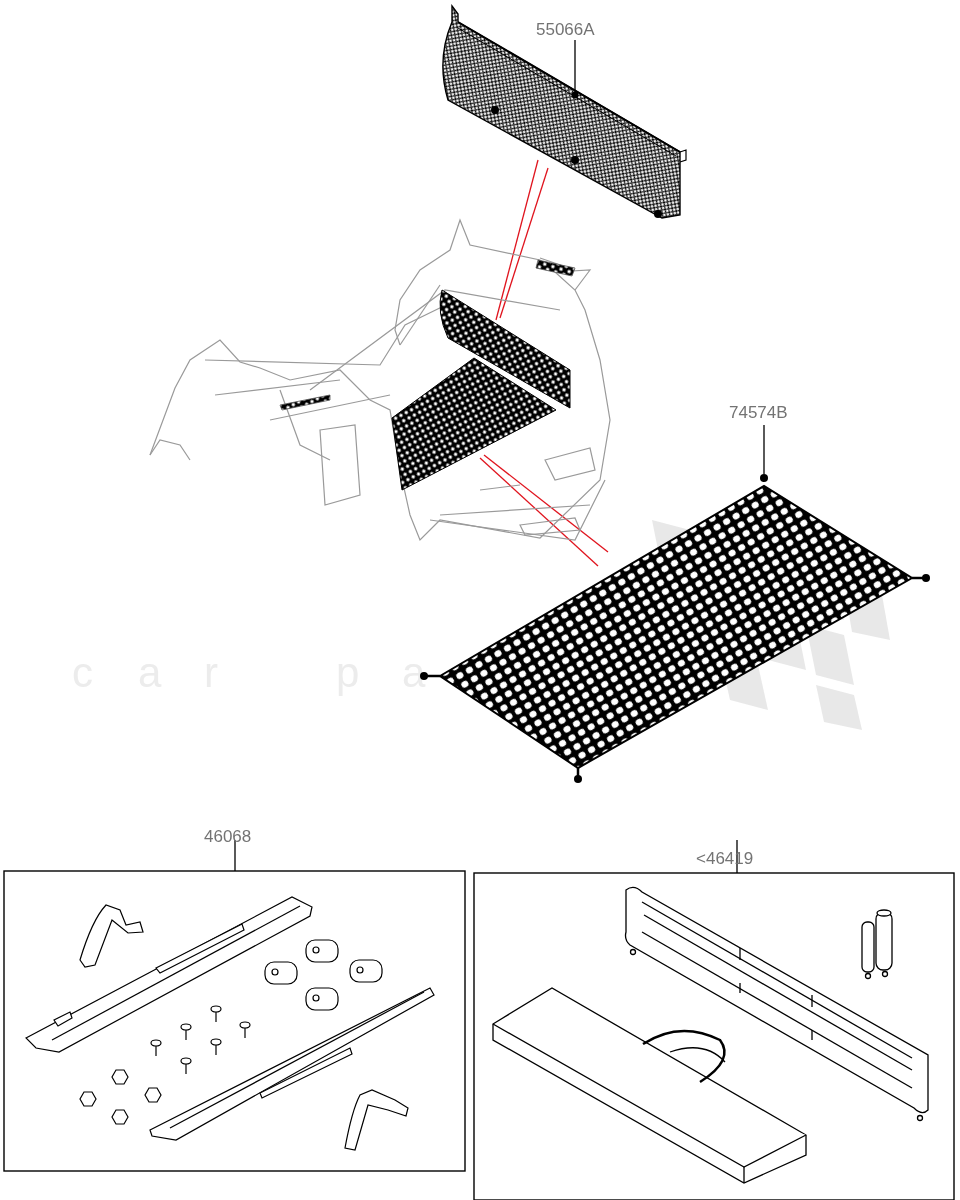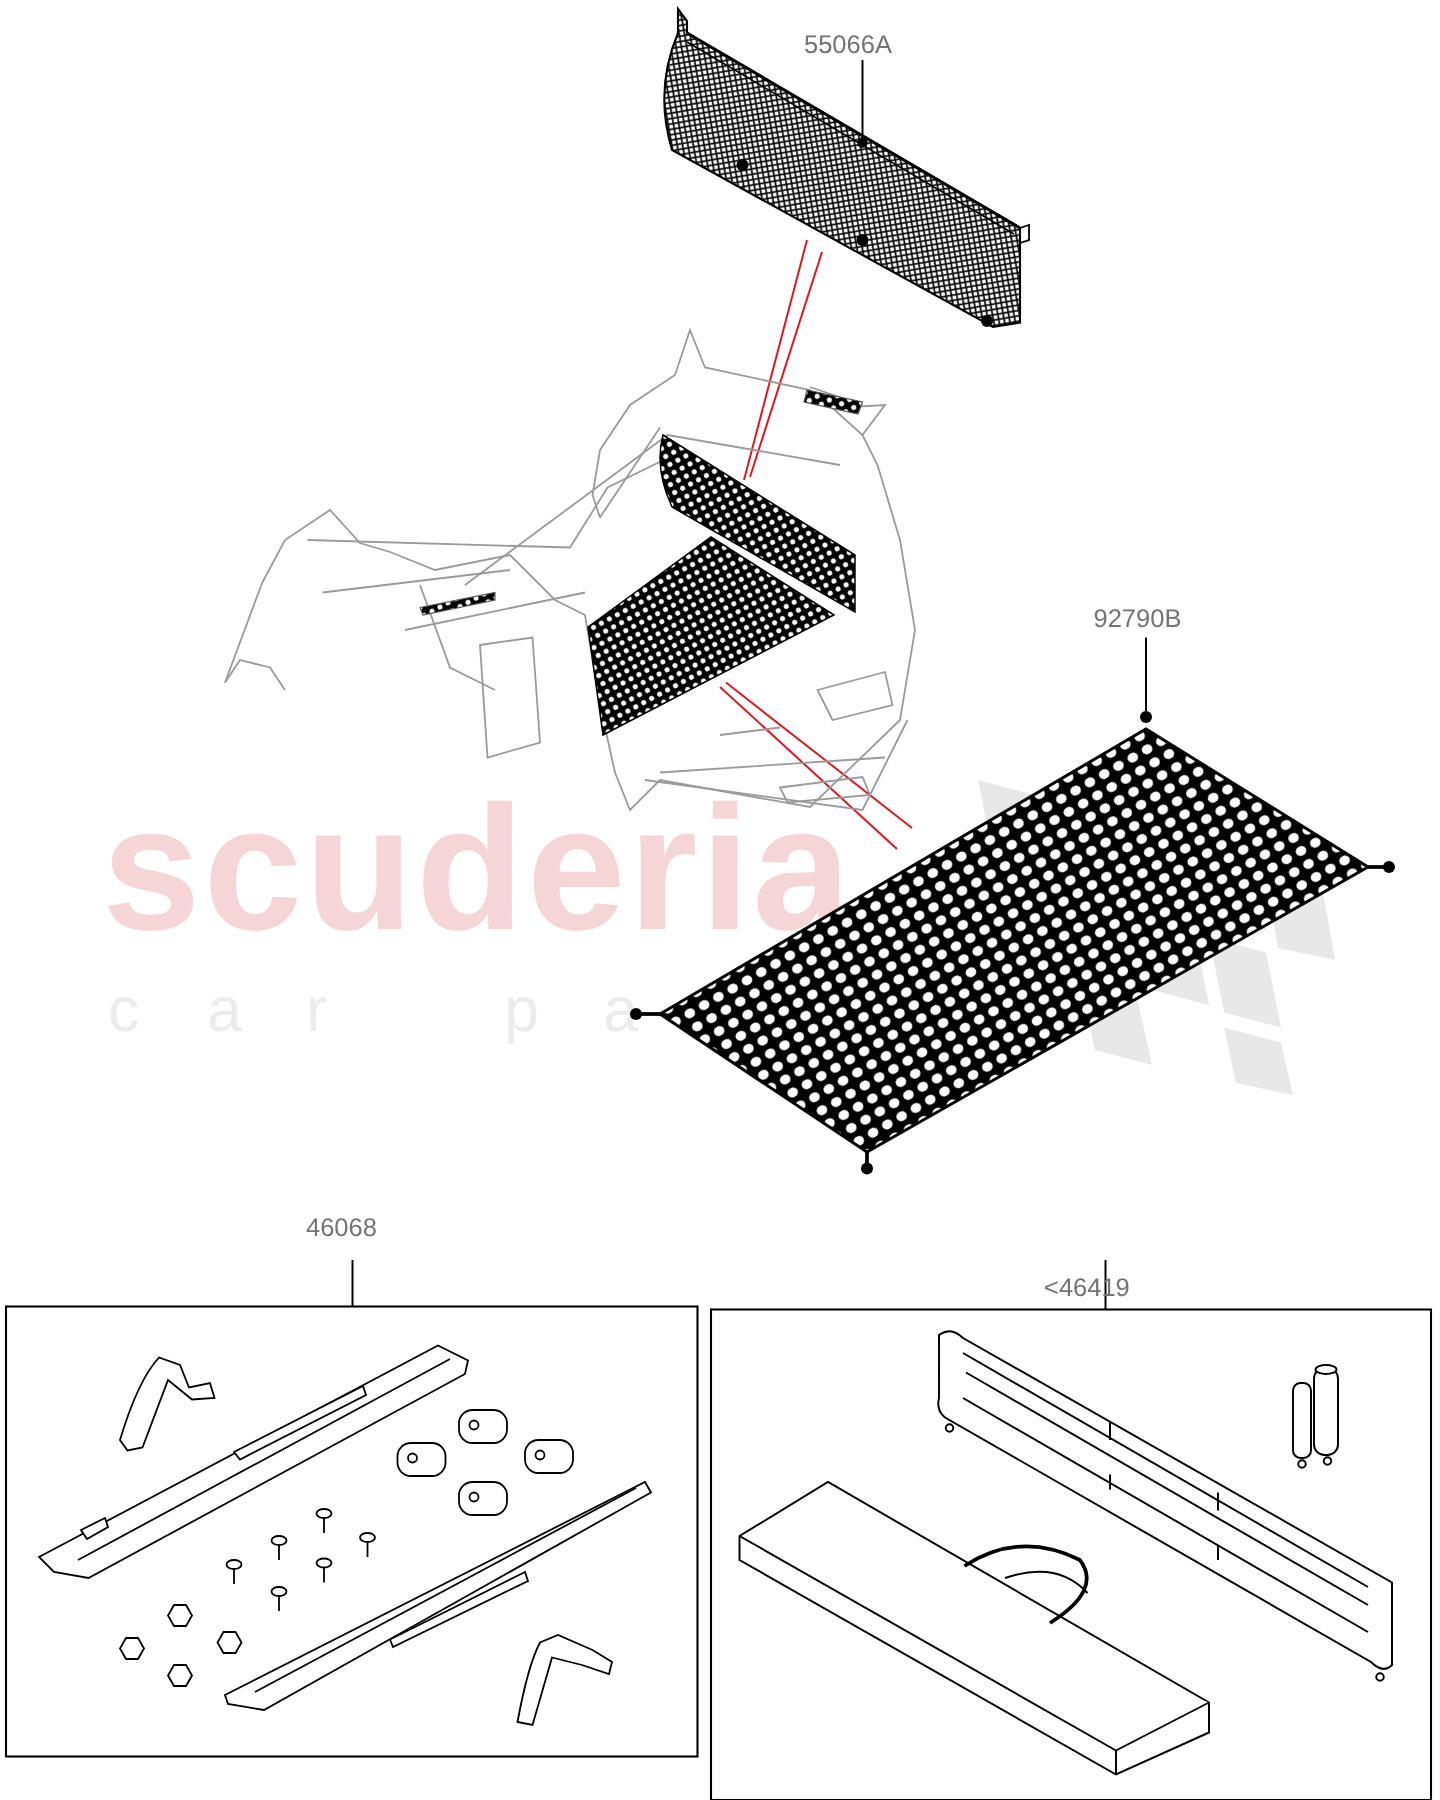--- a/index.html
+++ b/index.html
@@ -17,21 +17,20 @@
       position: absolute; left: 72px; top: 652px; font-family: "Liberation Sans", sans-serif;
       font-size: 42px; color: #ececec; letter-spacing: 0; line-height: 1; word-spacing: 0;
     }
     .watermark-sub span { display: inline-block; width: 66px; }
   </style>
 </head>
 <body>
 
 <div class="canvas">
 
-  <div class="watermark-main">scuderia</div>
   <div class="watermark-sub">
     <span>c</span><span>a</span><span>r</span><span></span><span>p</span><span>a</span>
   </div>
 
   <svg class="canvas" width="960" height="1200" viewBox="0 0 960 1200" xmlns="http://www.w3.org/2000/svg">
     <defs>
       <pattern id="hexnet" width="11" height="10" patternUnits="userSpaceOnUse" patternTransform="rotate(-30)">
         <rect width="11" height="10" fill="#000"></rect>
         <ellipse cx="5.5" cy="5" rx="3.6" ry="3.2" fill="#fff"></ellipse>
       </pattern>
@@ -184,16 +183,16 @@
 
       <path d="M493 1024 L552 988 L806 1135 L806 1155 L744 1183 L493 1040 Z"></path>
       <path d="M493 1024 L744 1167 L806 1135"></path>
       <path d="M744 1167 L744 1183"></path>
       <path d="M643 1044 Q680 1020 720 1040 Q735 1060 700 1082" fill="none" stroke-width="2.5"></path>
       <path d="M670 1052 Q705 1040 725 1062" fill="none"></path>
     </g>
   </svg>
 
   <div class="label" style="left:536px; top:21px;">55066A</div>
-  <div class="label" style="left:729px; top:404px;">92790B</div>
-  <div class="label" style="left:204px; top:810px;">46068</div>
+  <div class="label" style="left:729px; top:404px;">74574B</div>
+  <div class="label" style="left:204px; top:828px;">46068</div>
   <div class="label" style="left:696px; top:810px;margin-top:40px;">&lt;46419</div>
 </div>
 
 </body></html>

